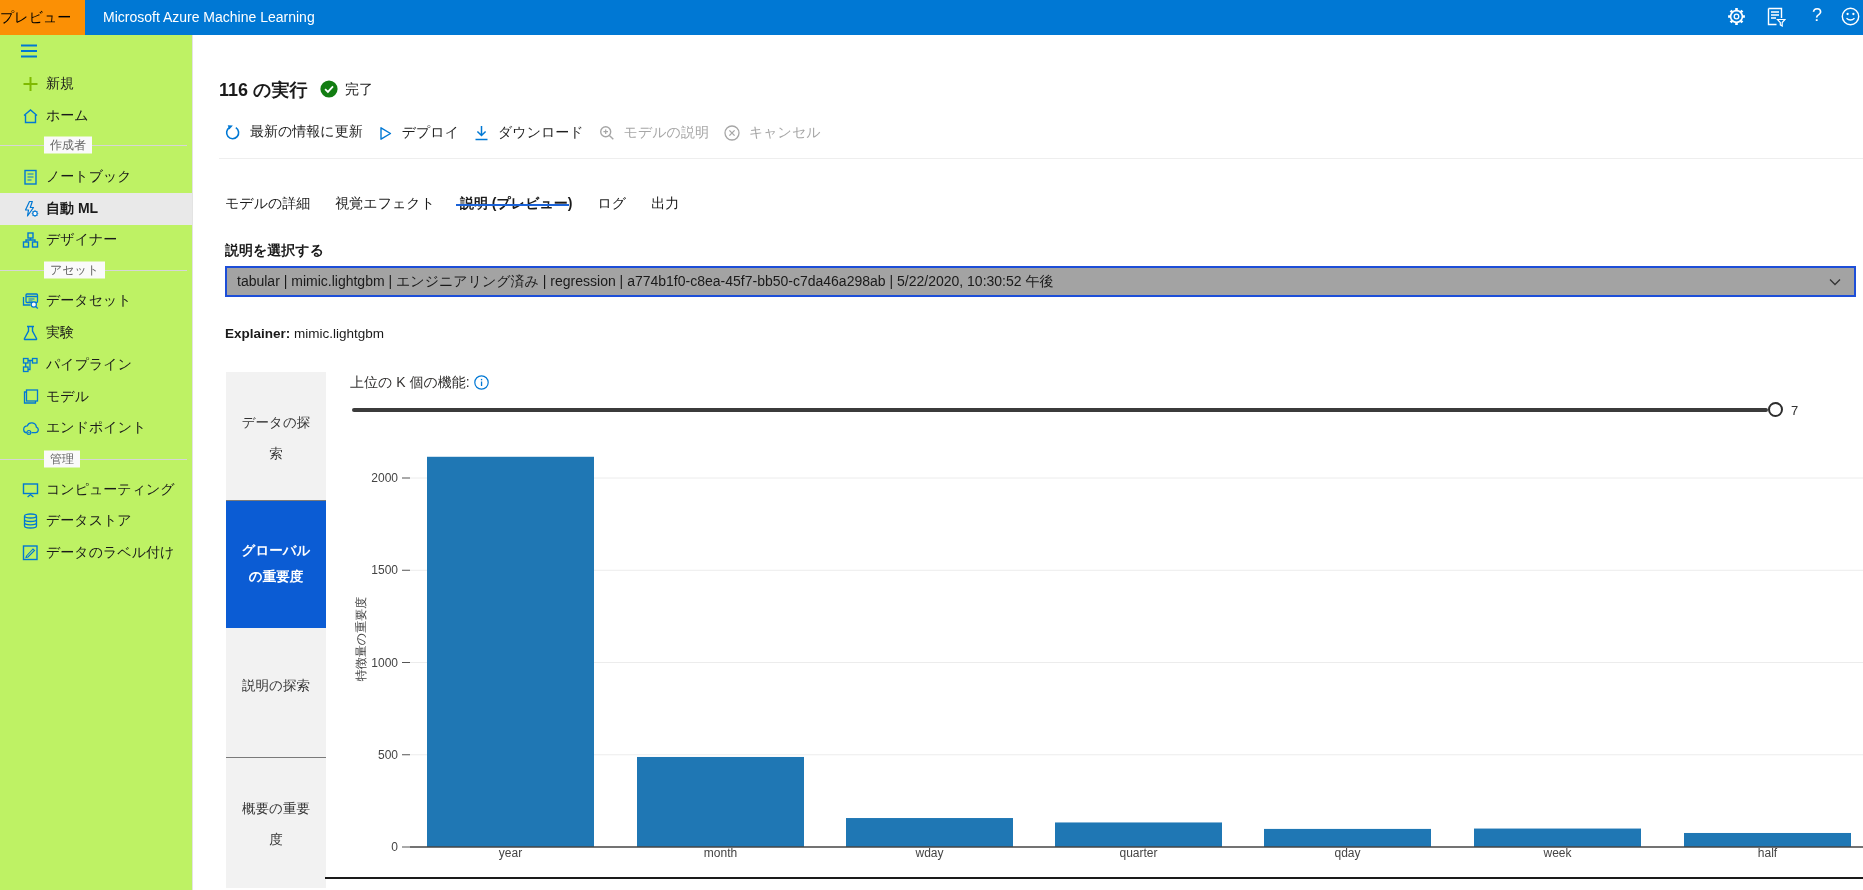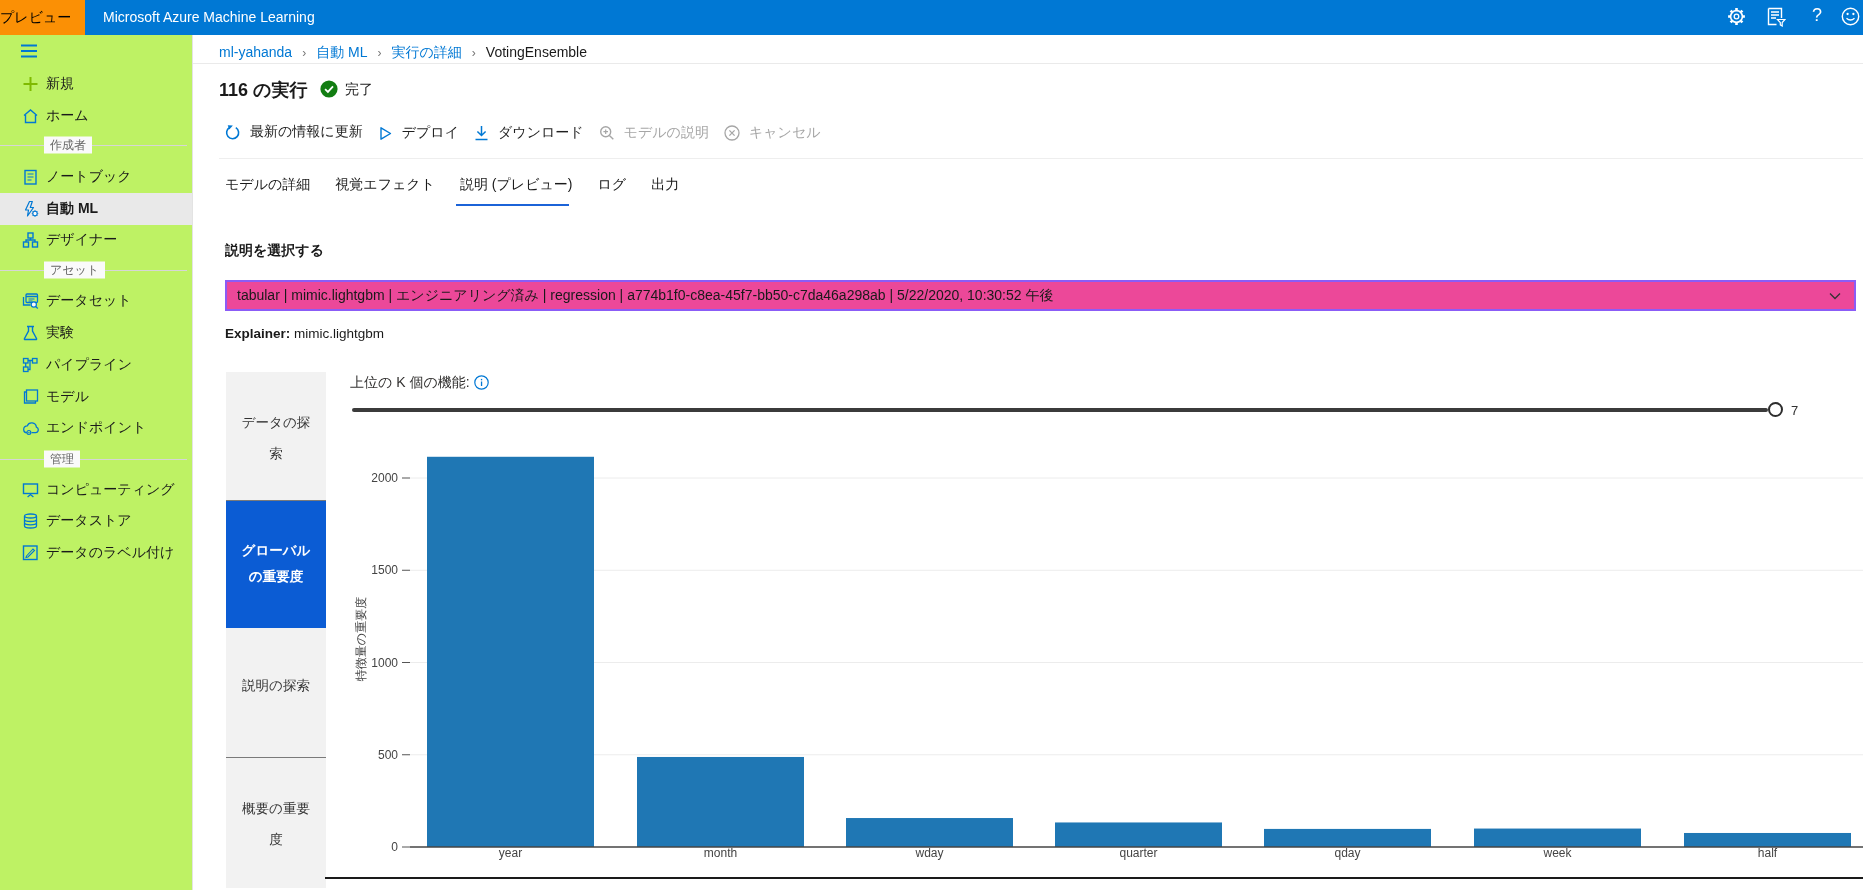--- a/index.html
+++ b/index.html
@@ -30,26 +30,26 @@
 #title { position:absolute; left:26px; top:43px; font-size:18px; font-weight:bold; color:#1a1a1a; white-space:nowrap; }
 #status { position:absolute; left:127px; top:45px; font-size:14px; color:#1a1a1a; }
 #toolbar { position:absolute; left:31px; top:80px; height:34px; font-size:14px; color:#1f1f1f; white-space:nowrap; }
 #toolbar .ti { display:inline-flex; align-items:center; margin-right:15px; height:34px; }
 #toolbar .ti svg { margin-right:9px; }
 #toolbar .dis { color:#a6a6a6; }
 #tbdiv { position:absolute; left:26px; top:123px; width:1644px; border-top:1px solid #eee; }
 
 #tabs { position:absolute; left:32px; top:141px; height:28px; font-size:14px; color:#1a1a1a; }
 #tabs .tab { display:inline-block; margin-right:25px; }
-#tabs .sel { font-weight:normal; }
+#tabs .sel { font-weight:bold;margin-top:19px; }
 #tabund { position:absolute; left:263px; top:169px; width:113px; height:2px; background:#1b63d8; }
 #desc { position:absolute; left:32px; top:172px; font-size:15px; letter-spacing:0.5px; color:#201f1e; }
 #desc a { color:#0078d4; text-decoration:none; }
 #sellbl { position:absolute; left:32px; top:207px; font-size:14px; font-weight:bold; color:#1a1a1a; }
-#selbox { position:absolute; left:32px; top:231px; width:1631px; height:31px; border:2px solid #8b5cf6; background:#ec4899;margin-top:14px; }
+#selbox { position:absolute; left:32px; top:231px; width:1631px; height:31px; border:2px solid #1d4ed8; background:#a3a3a3; }
 #selbox .txt { position:absolute; left:10px; top:50%; transform:translateY(-50%); font-size:14px; color:#1a1a1a; white-space:nowrap; }
 #selbox .chev { position:absolute; right:12px; top:50%; transform:translateY(-50%); }
 #explainer { position:absolute; left:32px; top:291px; font-size:13.5px; color:#1a1a1a; }
 
 
 #tabstrip { position:absolute; left:33px; top:337px; width:100px; height:516px; background:#f2f2f2; font-size:13.5px; color:#333; }
 .vtab { position:absolute; left:0; width:100px; text-align:center; line-height:31px; }
 #vtab2 { position:absolute; left:0; top:128px; width:100px; height:128px; background:#0b5cd4; color:#fff; text-align:center;font-weight:bold; }
 .vline { position:absolute; left:0; width:100px; border-top:1px solid #7a7a7a; }
 
@@ -206,21 +206,20 @@
     <div class="navitem" style="top:502px">
       <svg class="ic" viewBox="0 0 17 17">
         <rect x="1.5" y="1.5" width="13.5" height="13.5" stroke="#0078d4" stroke-width="1.4" fill="none"></rect>
         <path d="M4.5 11.5 L11 4.5 L12.5 6 L6 12.5 L4 13 Z" stroke="#0078d4" stroke-width="1.1" fill="none"></path>
       </svg>
       <span class="lbl">データのラベル付け</span>
     </div>
   </div>
 
 <div id="main">
-  <div id="crumbs"><span style="padding-left:26px"></span><a>ml-yahanda</a><span class="sep">›</span><a>自動 ML</a><span class="sep">›</span><a>実行の詳細</a><span class="sep">›</span><span style="color:#1a1a1a">VotingEnsemble</span></div>
   <div id="title">116 の実行</div>
   <div id="status"><svg width="18" height="18" viewBox="0 0 18 18" style="vertical-align:-4px">
         <circle cx="9" cy="9" r="8.6" fill="#127d12"></circle>
         <path d="M5.1 9.2 L7.9 11.9 L13 6.3" stroke="#fff" stroke-width="1.8" fill="none"></path>
       </svg> <span style="margin-left:3px">完了</span></div>
   <div id="toolbar"><span class="ti"><svg width="17" height="17" viewBox="0 0 17 17">
           <path d="M11.8 3.6 A6 6 0 1 1 5.6 3.5" fill="none" stroke="#0078d4" stroke-width="1.6"></path>
           <path d="M3.7 1.2 L8.9 1.5 L5.3 5.4 Z" fill="#0078d4"></path>
         </svg>最新の情報に更新</span><span class="ti"><svg width="15" height="15" viewBox="0 0 15 15">
           <path d="M3 1.8 L12.5 7.5 L3 13.2 Z" fill="none" stroke="#0078d4" stroke-width="1.4" stroke-linejoin="round"></path>

